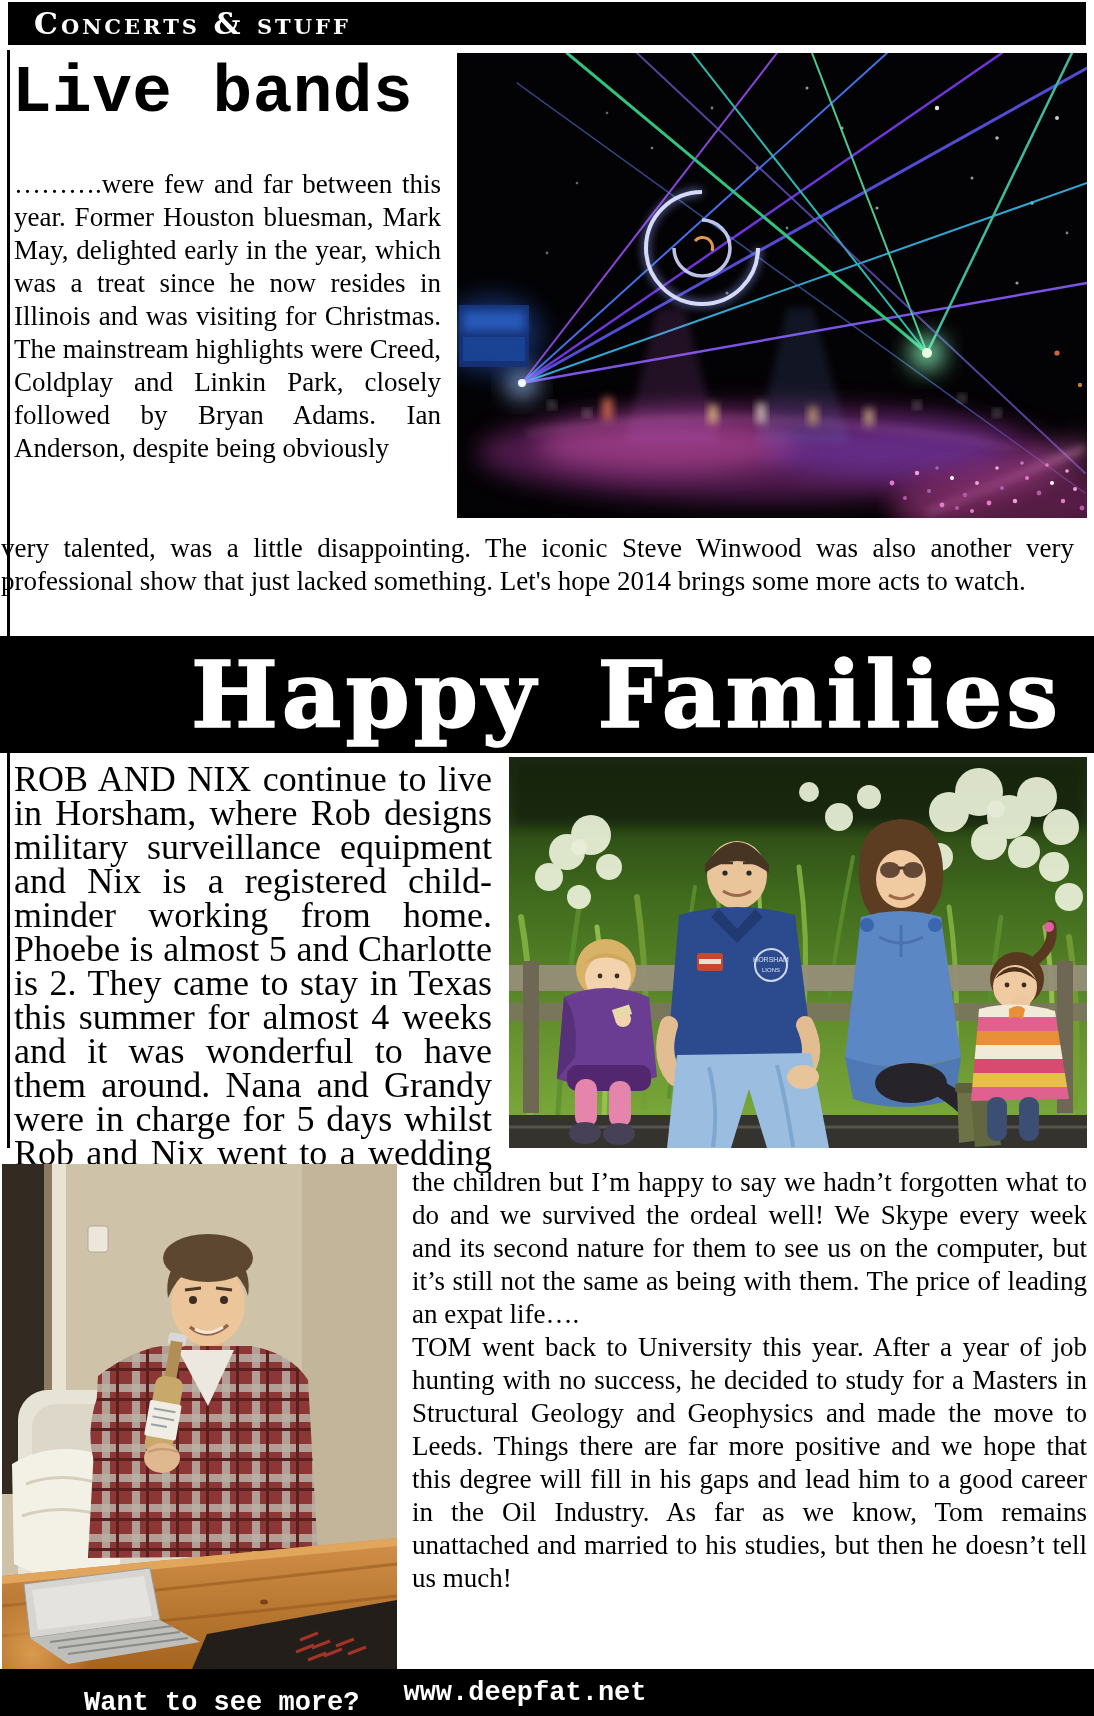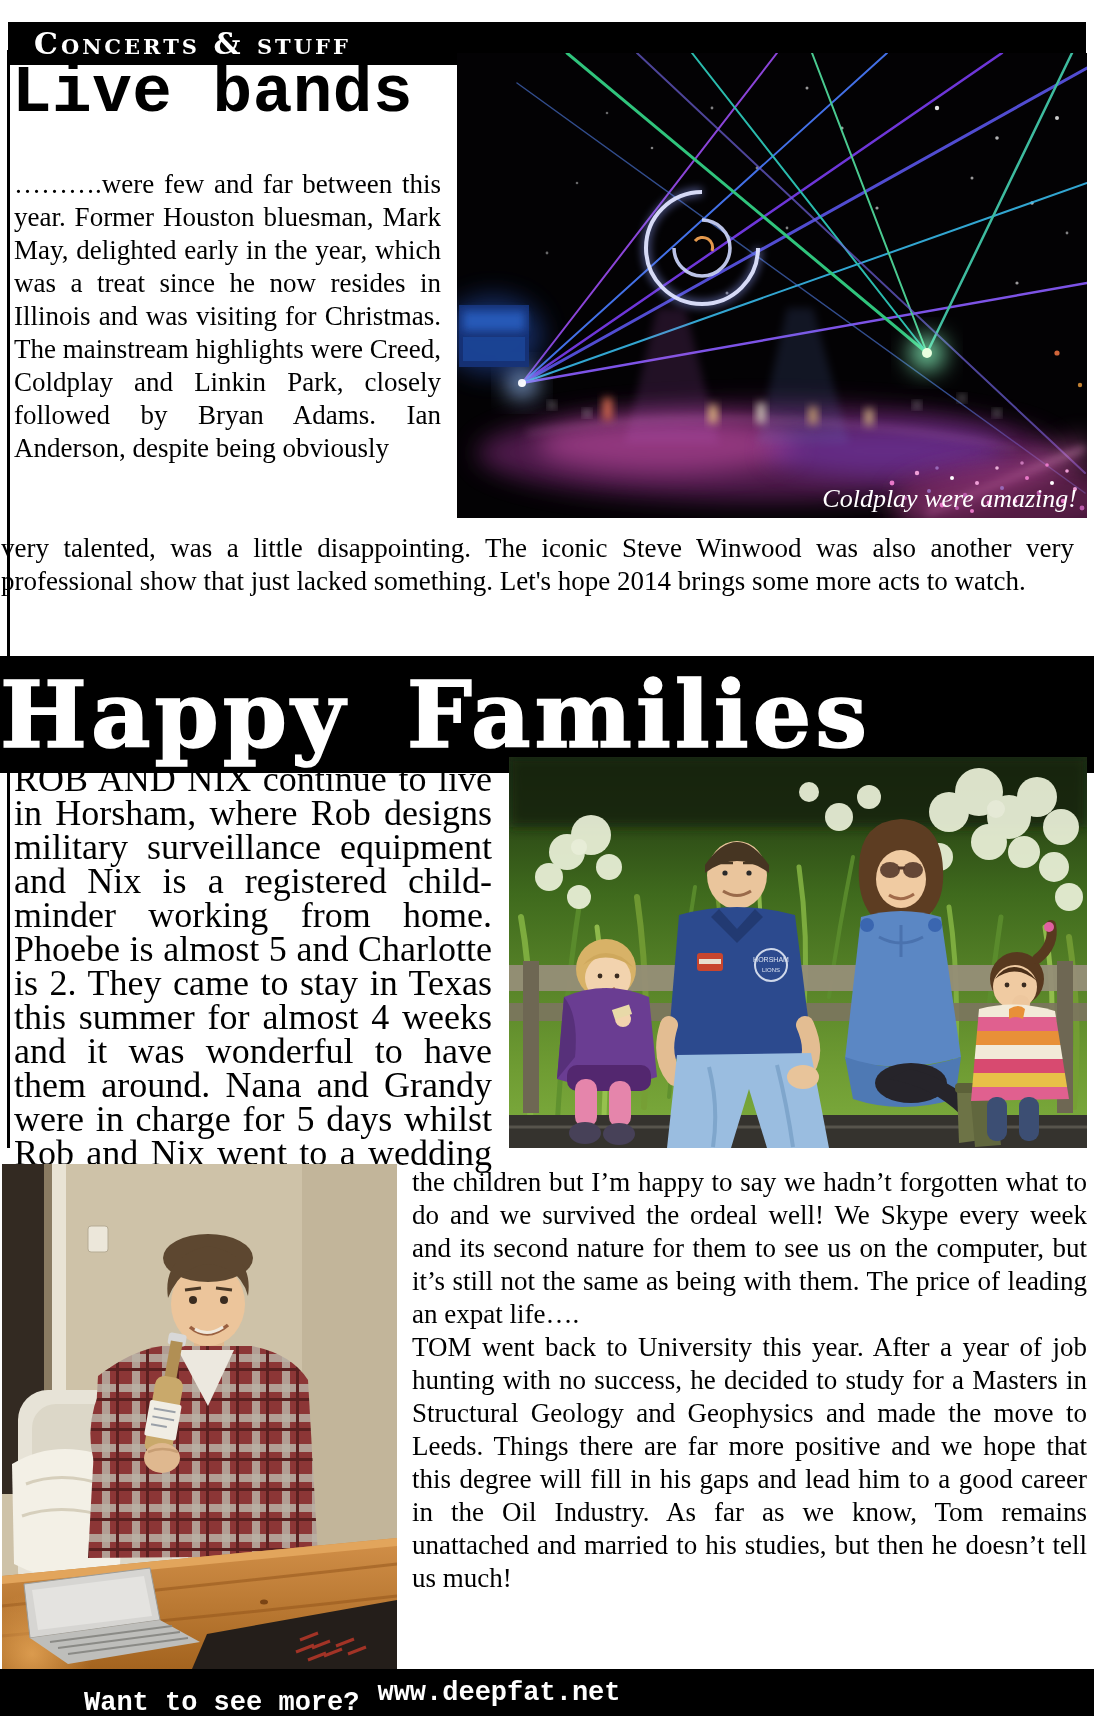--- a/index.html
+++ b/index.html
@@ -1,32 +1,32 @@
 <!DOCTYPE html>
 <html><head>
 <meta charset="utf-8">
 <style>
   html,body{margin:0;padding:0;background:#888;}
   .page{position:relative;width:1094px;height:1716px;margin:0 auto;background:#ffffff;
         font-family:"Liberation Serif", serif;color:#000;overflow:hidden;}
   
-  .banner-top{position:absolute;left:8px;top:22px;width:1078px;height:43px;background:#000;
+  .banner-top{position:absolute;left:8px;top:2px;width:1078px;height:43px;background:#000;
         display:flex;align-items:center;}
   .banner-top .lbl{font-family:"DejaVu Serif", serif;font-variant:small-caps;font-weight:bold;
         font-size:30px;letter-spacing:3px;color:#fff;padding-left:26px;line-height:1;}
-  .banner-families{position:absolute;left:0;top:656px;width:1094px;height:117px;background:#000;
-        display:flex;align-items:center;justify-content:flex-start;padding-right:32px;box-sizing:border-box;}
+  .banner-families{position:absolute;left:0;top:636px;width:1094px;height:117px;background:#000;
+        display:flex;align-items:center;justify-content:flex-end;padding-right:32px;box-sizing:border-box;}
   .banner-families .lbl{font-family:"DejaVu Serif", serif;font-weight:bold;font-size:92px;
         letter-spacing:4px;word-spacing:22px;color:#fff;line-height:1;-webkit-text-stroke:1.5px #fff;}
   .banner-bottom{position:absolute;left:0;top:1669px;width:1094px;height:47px;background:#000;
         display:flex;align-items:center;font-family:"Liberation Mono", monospace;font-weight:bold;
         font-size:27px;color:#fff;white-space:nowrap;}
   .banner-bottom .q{margin-left:84px;margin-top:20px;}
   .banner-bottom .lead{margin-left:42px;}
-  .banner-bottom .url{margin-left:18px;}
+  .banner-bottom .url{margin-left:44px;}
   
   .headline{position:absolute;left:12px;top:58px;font-family:"Liberation Mono", monospace;
         font-weight:bold;font-size:66px;line-height:1.1;white-space:nowrap;letter-spacing:0.5px;}
   
   .left-rule{position:absolute;left:7px;top:50px;width:3px;height:1098px;background:#000;}
   
   .body-text{position:absolute;text-align:justify;font-size:27px;line-height:33px;}
   .body-text p{margin:0;}
   #col-concerts{left:14px;top:168px;width:427px;}
   #full-concerts{left:1px;top:532px;width:1073px;}
@@ -168,21 +168,20 @@
             <circle cx="540" cy="415" r="1.8" fill="#e8b0d8"></circle>
           <circle cx="565" cy="410" r="1.8" fill="#c878b8"></circle>
             <circle cx="590" cy="412" r="1.8" fill="#e878c8"></circle>
           <circle cx="610" cy="418" r="1.8" fill="#f0a0d8"></circle>
             <circle cx="500" cy="455" r="2" fill="#b858a8"></circle>
           <circle cx="515" cy="458" r="2" fill="#e878c8"></circle>
             <circle cx="480" cy="415" r="1.8" fill="#9868b8"></circle>
         </g>
       </g>
     </svg>
-    <div class="caption">Coldplay were amazing!</div>
   </div>
 
   <div class="body-text" id="col-concerts">……….were few and far between this year. Former Houston bluesman, Mark May, delighted early in the year, which was a treat since he now resides in Illinois and was visiting for Christmas. The mainstream highlights were Creed, Coldplay and Linkin Park, closely followed by Bryan Adams. Ian Anderson, despite being obviously</div>
   <div class="body-text" id="full-concerts">very talented, was a little disappointing. The iconic Steve Winwood was also another very professional show that just lacked something. Let's hope 2014 brings some more acts to watch.</div>
 
   <div class="banner-families">
     <span class="lbl">Happy Families</span>
   </div>
 
   <div class="photo" id="family-photo">

